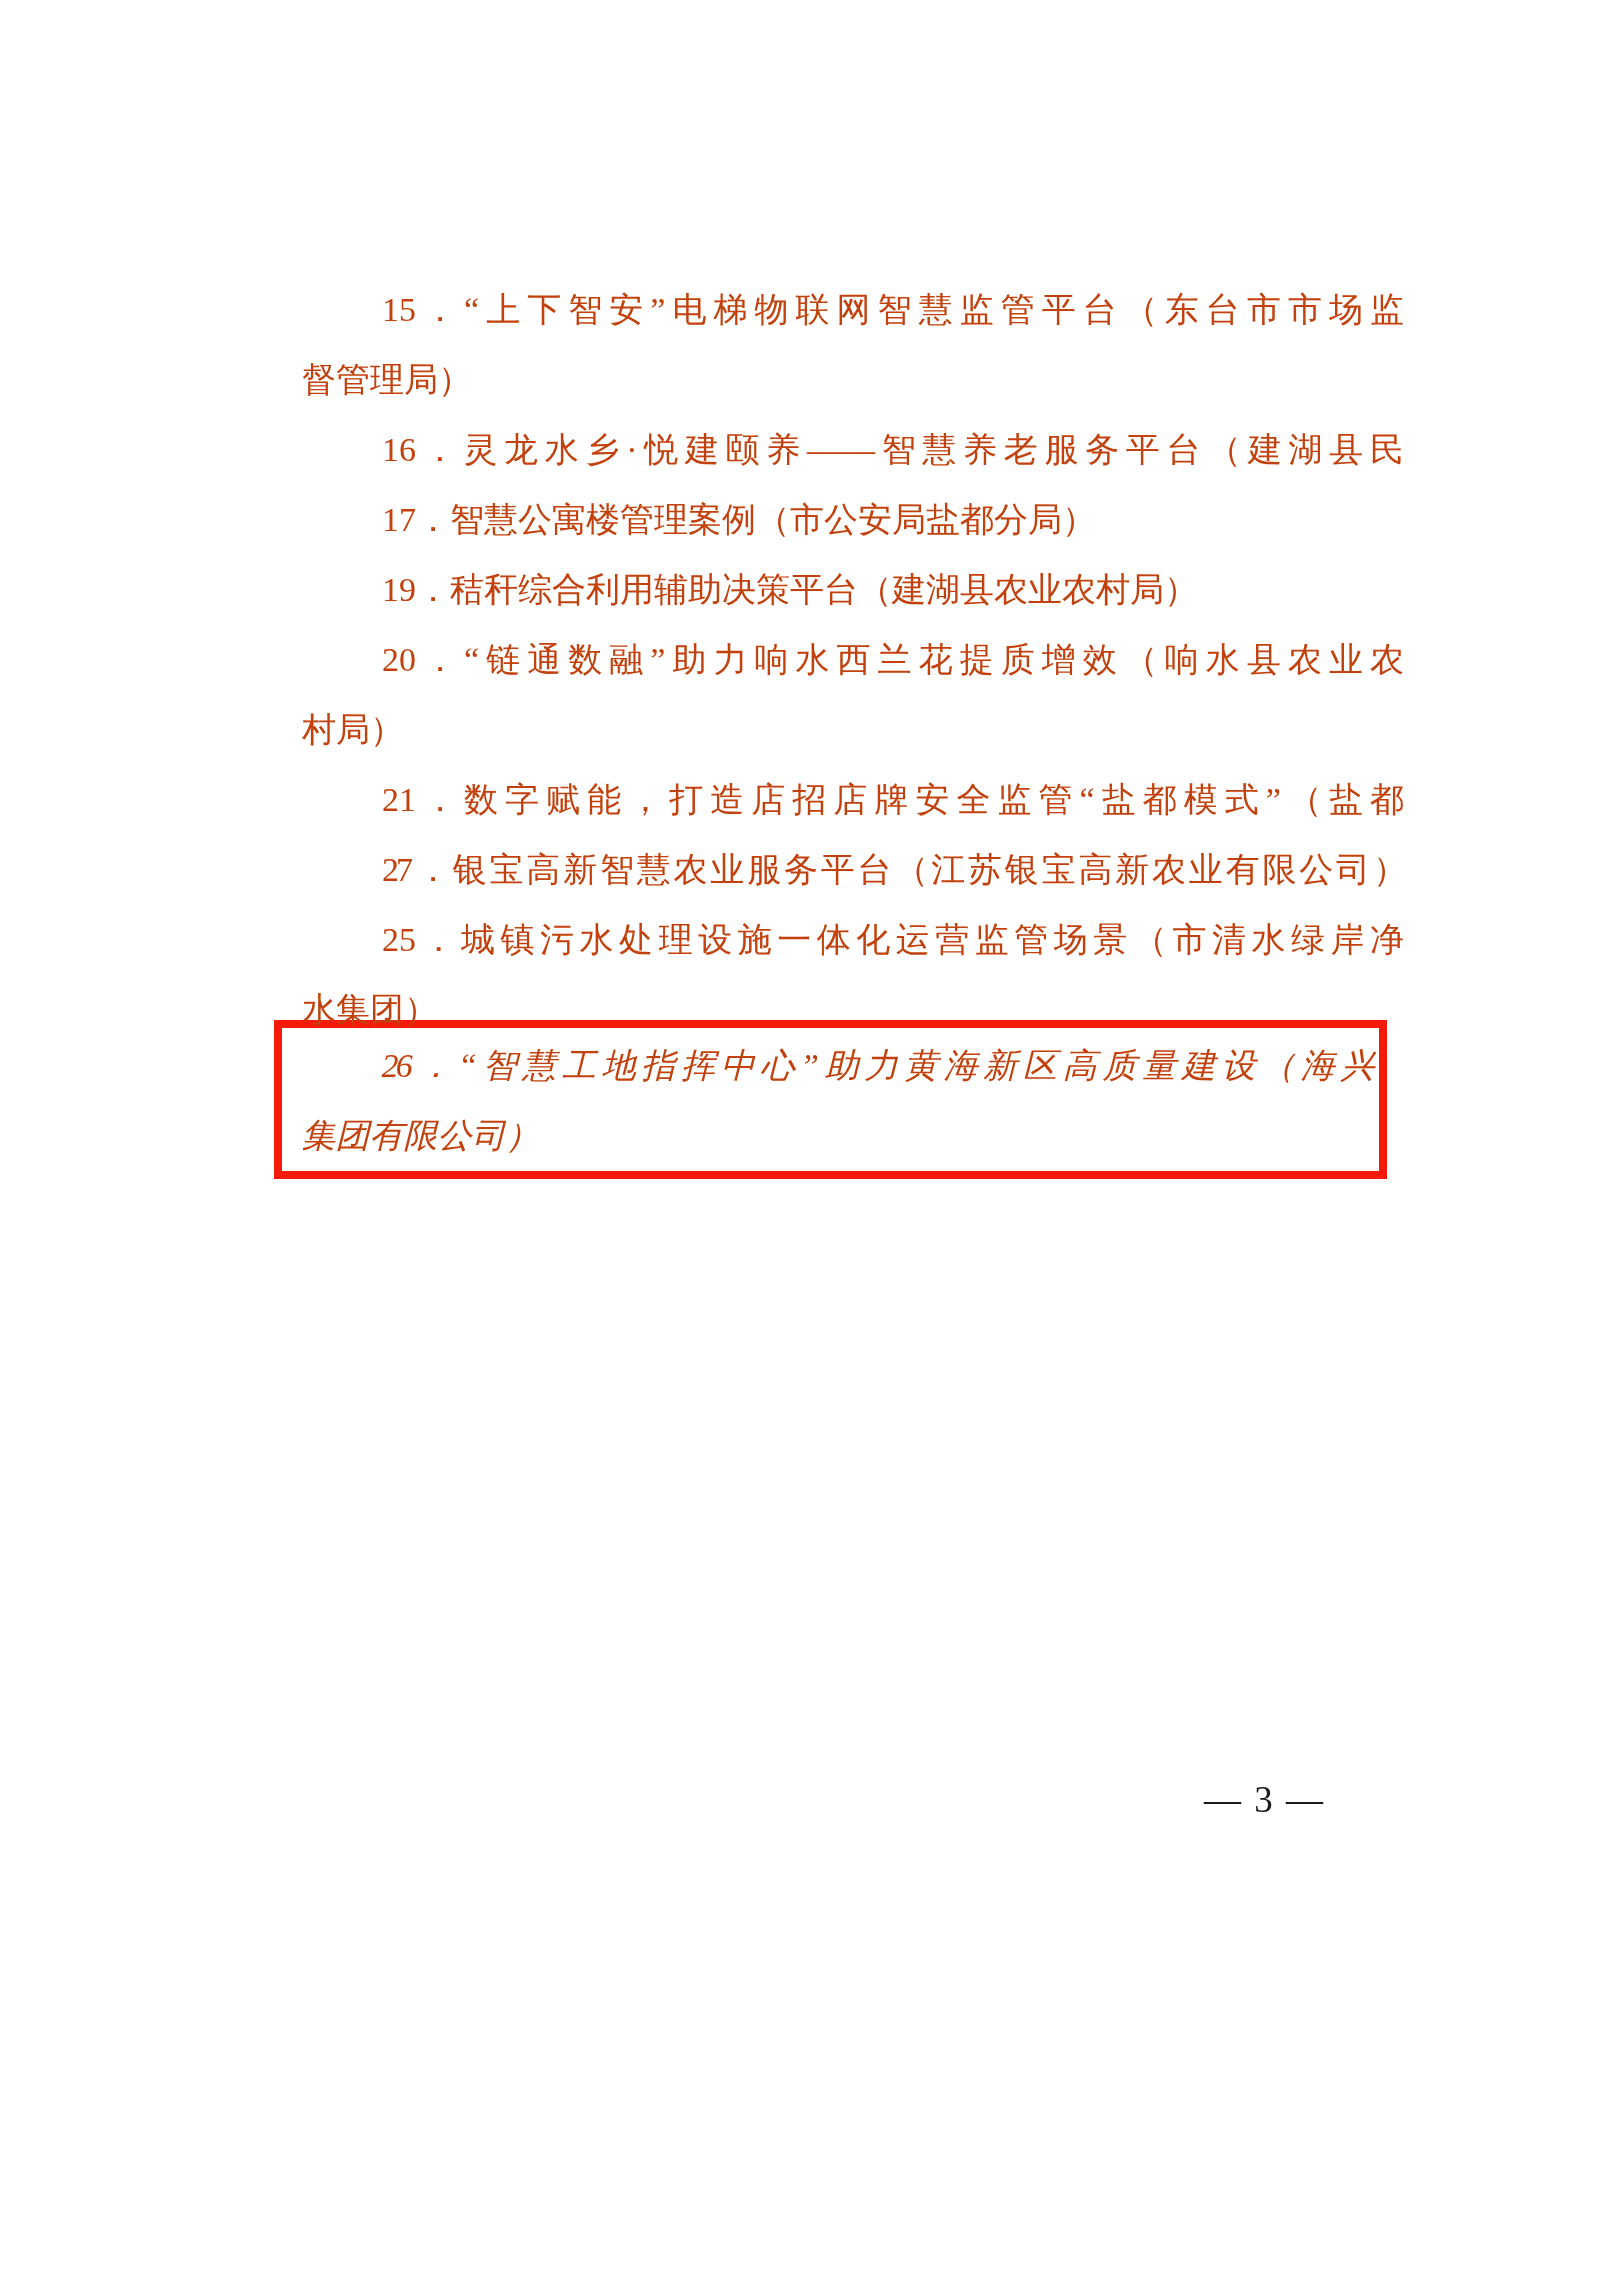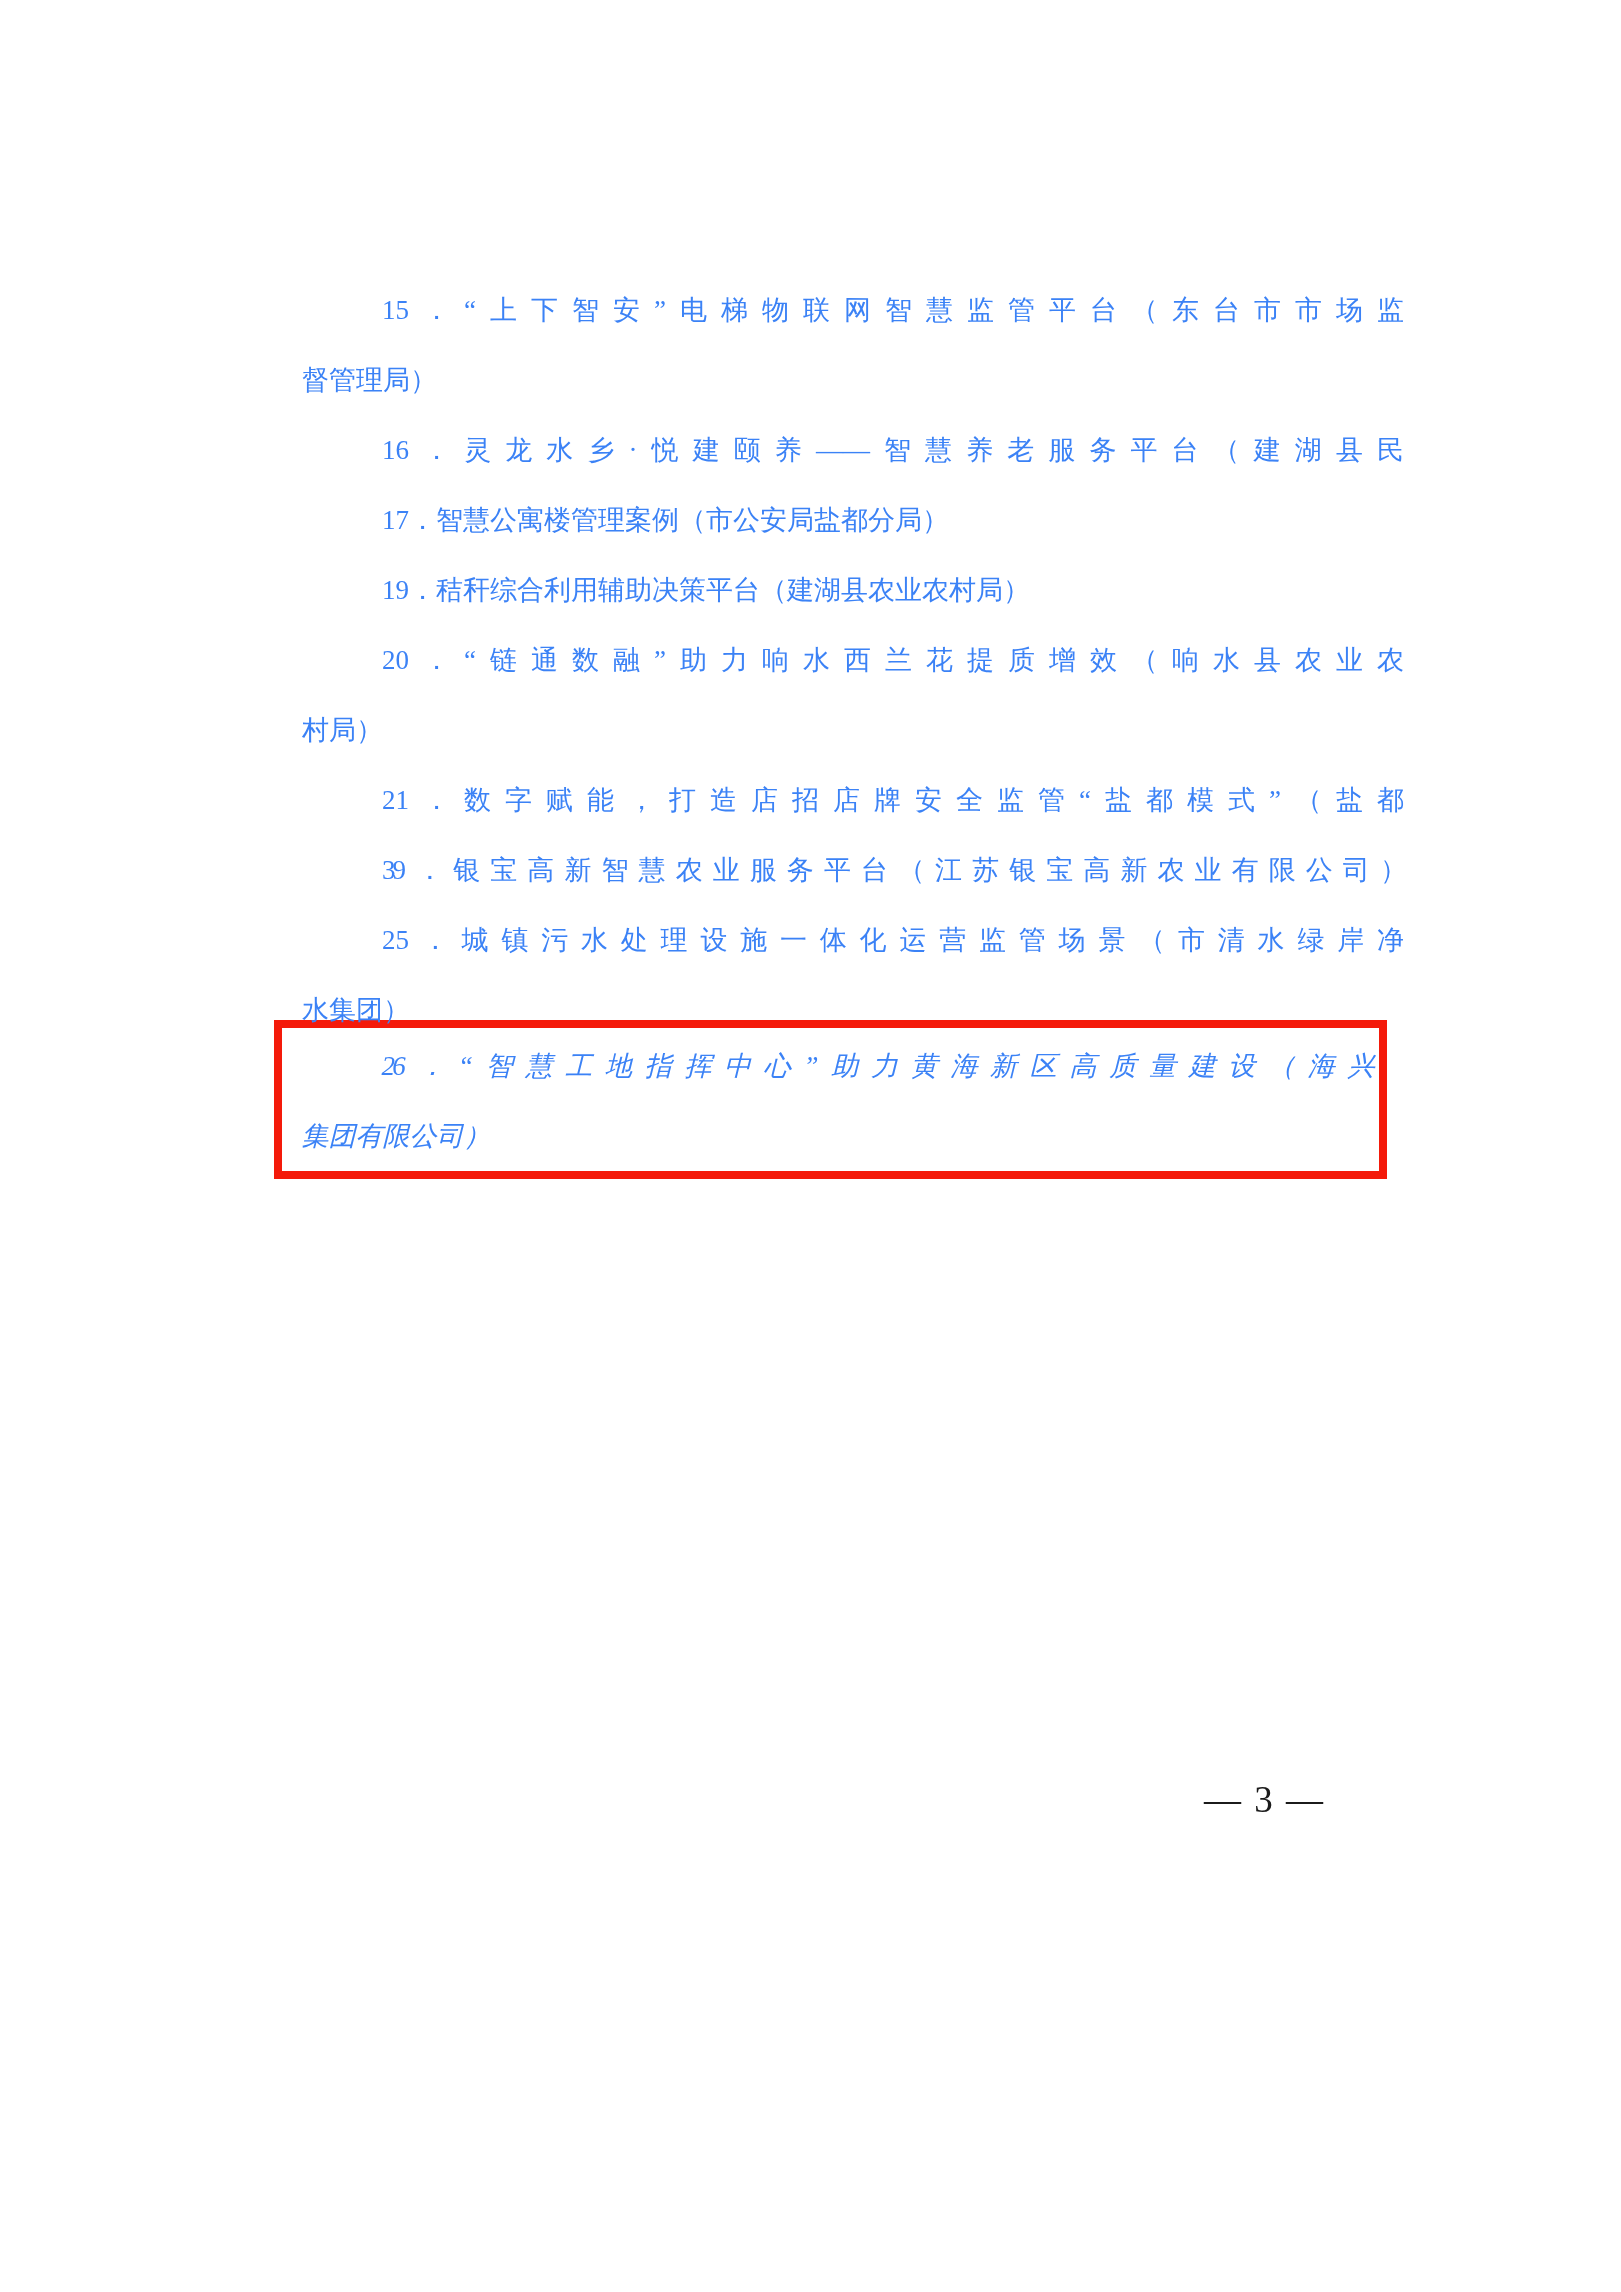--- a/index.html
+++ b/index.html
@@ -24,24 +24,24 @@
   .content {
     position: absolute;
     left: 302px;
     top: 275px;
     width: 1102px;
   }
   .doc-item {
     margin: 0;
   }
   .doc-line {
-    font-size: 27px;
+    font-size: 34px;
     line-height: 70px;
     height: 70px;
-    color: #3b82f6;
+    color: #c2410c;
     text-align: left;
   }
   .doc-line.indent {
     text-indent: 80px;
   }
   .doc-line.justify {
     text-align: justify;
     text-align-last: justify;
     text-justify: inter-character;
   }
@@ -84,21 +84,21 @@
         <div class="doc-line indent">19．秸秆综合利用辅助决策平台（建湖县农业农村局）</div>
       </div>
       <div class="doc-item">
         <div class="doc-line indent justify">20．“链通数融”助力响水西兰花提质增效（响水县农业农</div>
         <div class="doc-line">村局）</div>
       </div>
       <div class="doc-item">
         <div class="doc-line indent justify">21．数字赋能，打造店招店牌安全监管“盐都模式”（盐都</div>
       </div>
       <div class="doc-item">
-        <div class="doc-line indent justify tight">39．银宝高新智慧农业服务平台（江苏银宝高新农业有限公司）</div>
+        <div class="doc-line indent justify tight">27．银宝高新智慧农业服务平台（江苏银宝高新农业有限公司）</div>
       </div>
       <div class="doc-item">
         <div class="doc-line indent justify">25．城镇污水处理设施一体化运营监管场景（市清水绿岸净</div>
         <div class="doc-line">水集团）</div>
       </div>
       <div class="doc-item highlight-box" style="border-color: rgb(244, 26, 10); font-style: italic;">
         <div class="doc-line indent justify tight">26．“智慧工地指挥中心”助力黄海新区高质量建设（海兴</div>
         <div class="doc-line">集团有限公司）</div>
       </div>
     </div>

